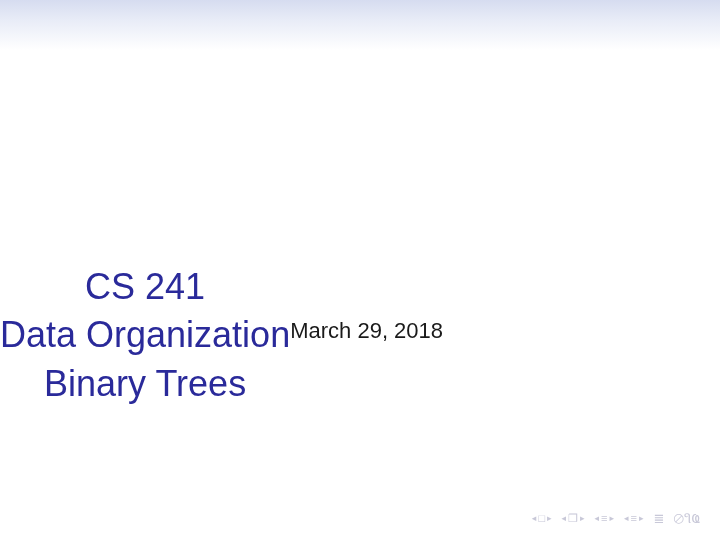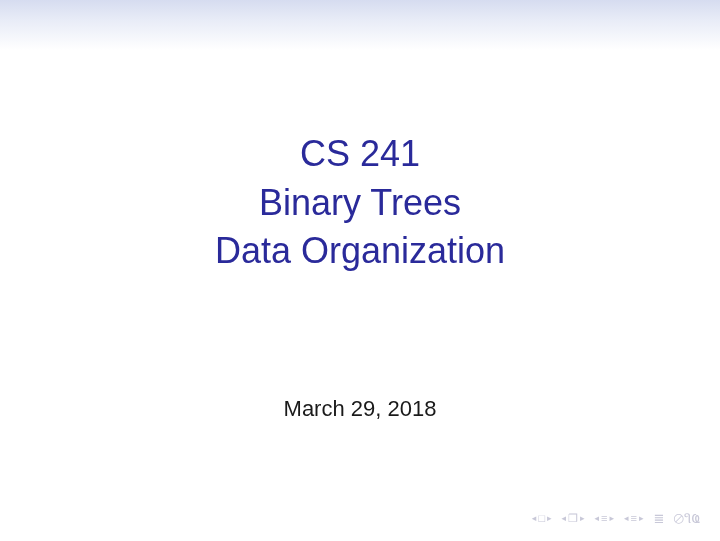--- a/index.html
+++ b/index.html
@@ -23,21 +23,21 @@
       height: 50px;
       background: linear-gradient(to bottom, #d6dcf0 0%, #e8ecf7 40%, #ffffff 100%);
     }
     .content {
       position: absolute;
       top: 0;
       left: 0;
       width: 100%;
       height: 100%;
       display: flex;
-      flex-direction: column;
+      flex-direction: row;
       align-items: center;
     }
     .title-block {
       margin-top: 130px;
       text-align: center;
       color: #2a2a9a;
       font-size: 36px;
       line-height: 1.35;
       font-weight: 400;
     }
@@ -82,22 +82,22 @@
     }
   </style>
 </head>
 <body>
 
 <div class="header-gradient"></div>
 
 <div class="content">
   <div class="title-block">
     <div>CS 241</div>
+    <div>Data Organization</div>
     <div>Binary Trees</div>
-    <div>Data Organization</div>
   </div>
   <div class="date">March 29, 2018</div>
 </div>
 
 <div class="nav-bar">
   <span class="nav-group">
     <span class="nav-caret">◂</span>
     <span class="nav-symbol">□</span>
     <span class="nav-caret">▸</span>
   </span>

